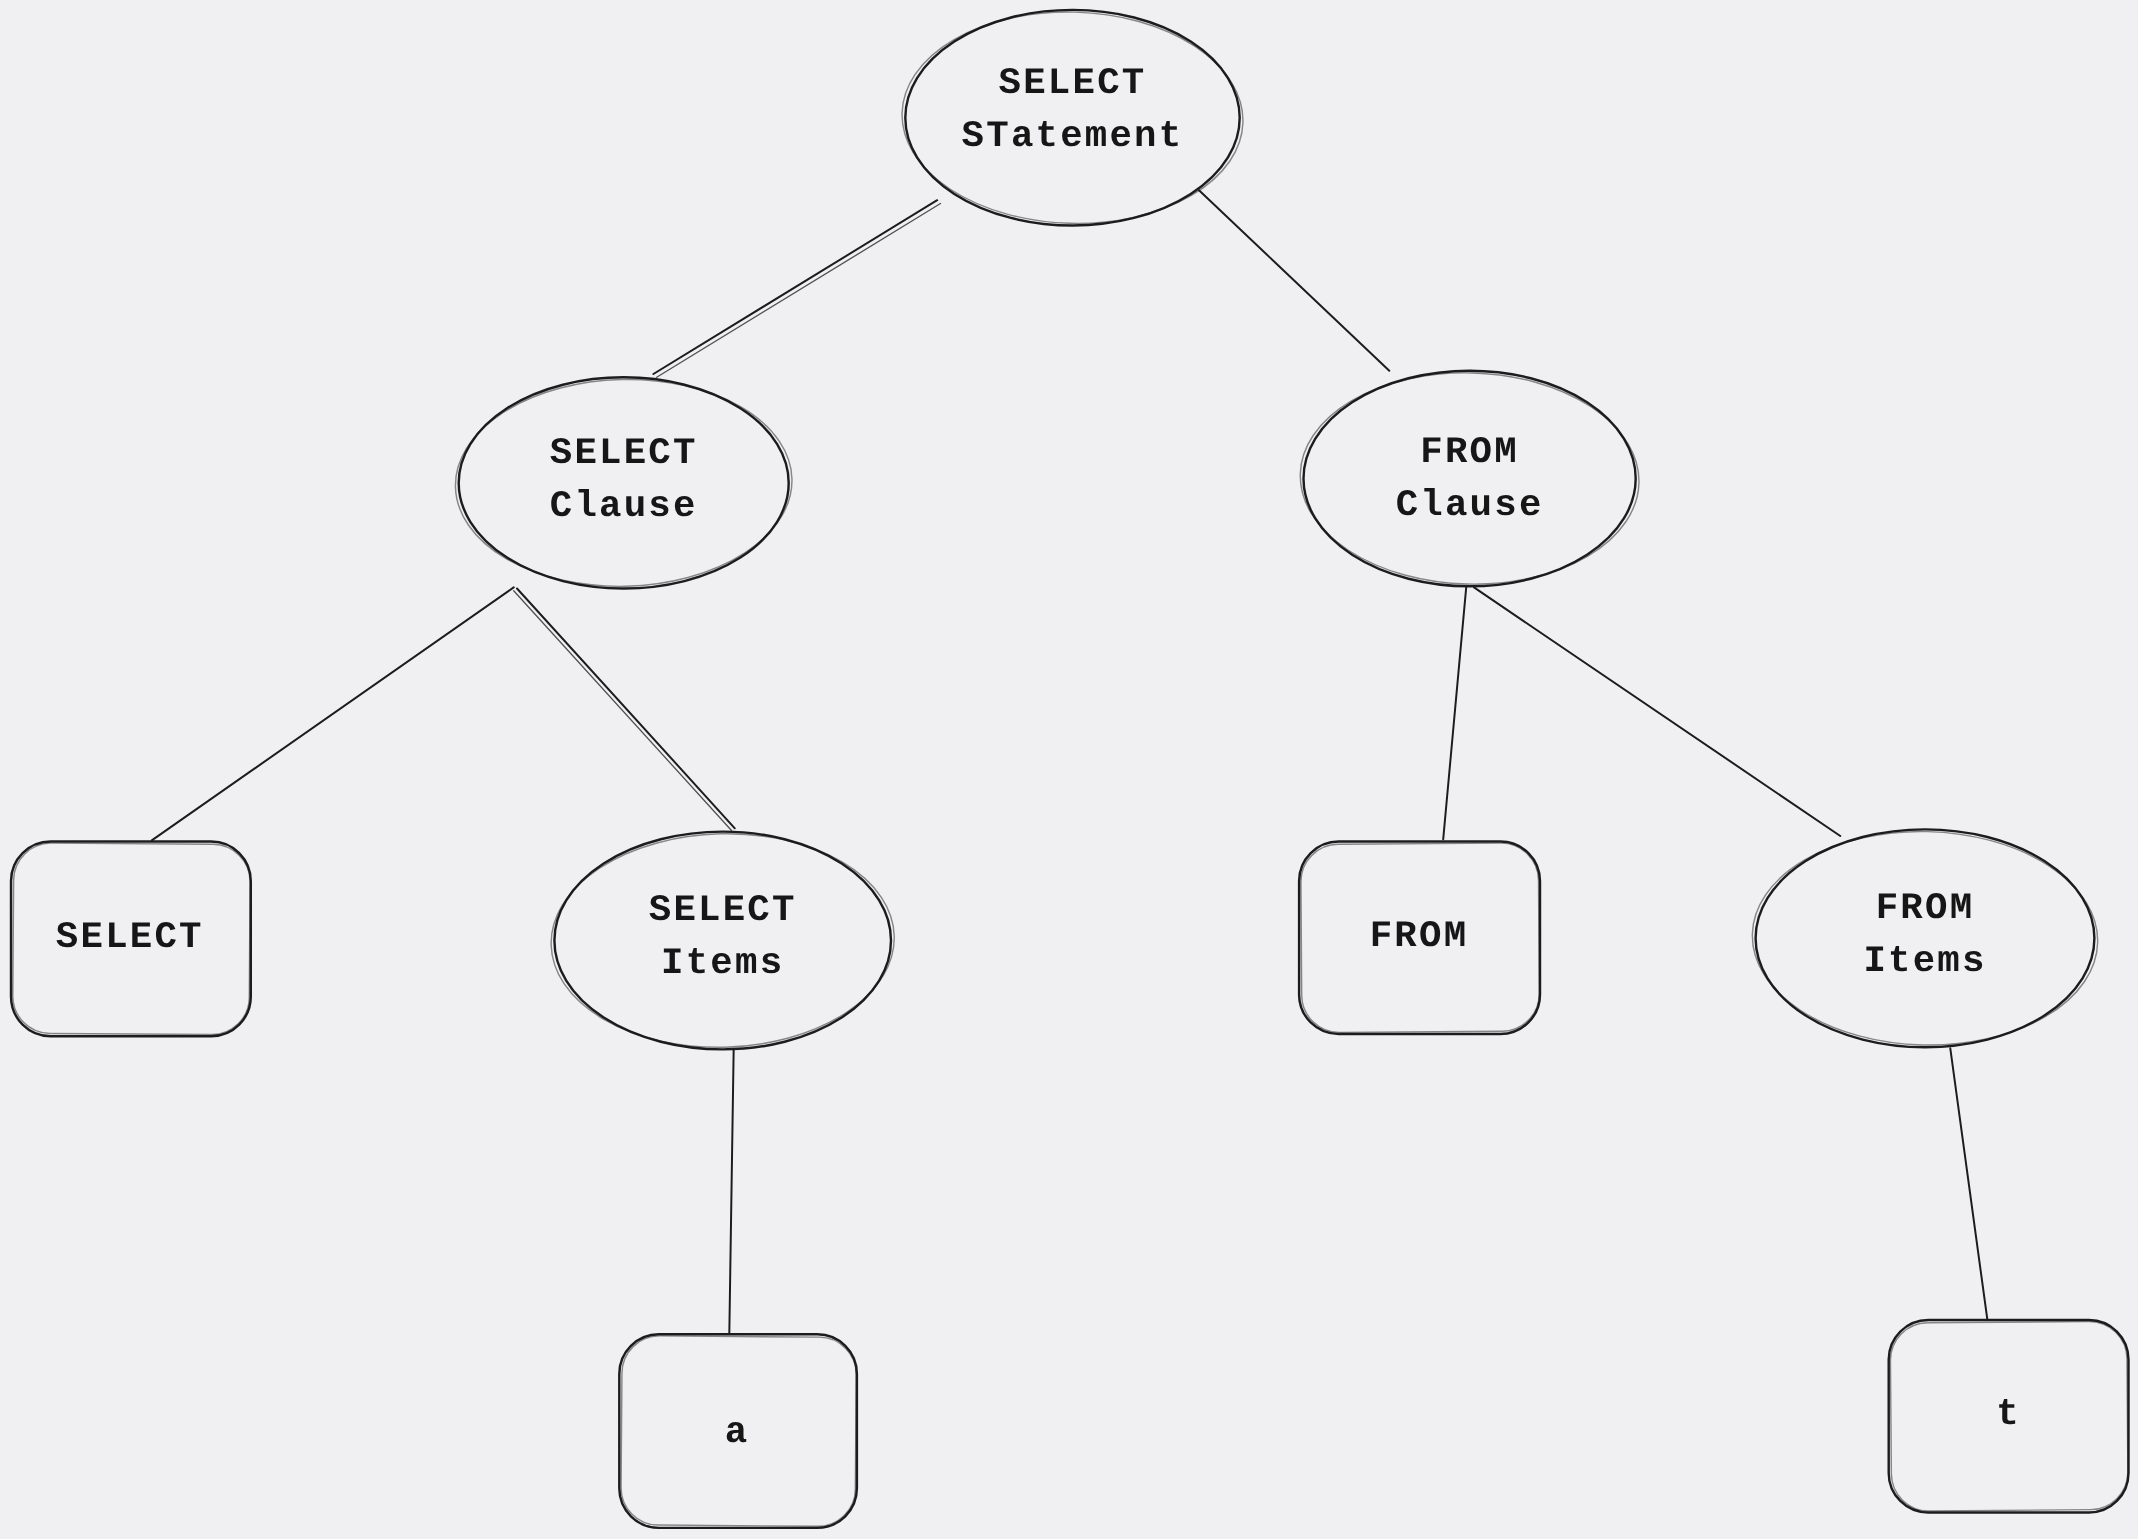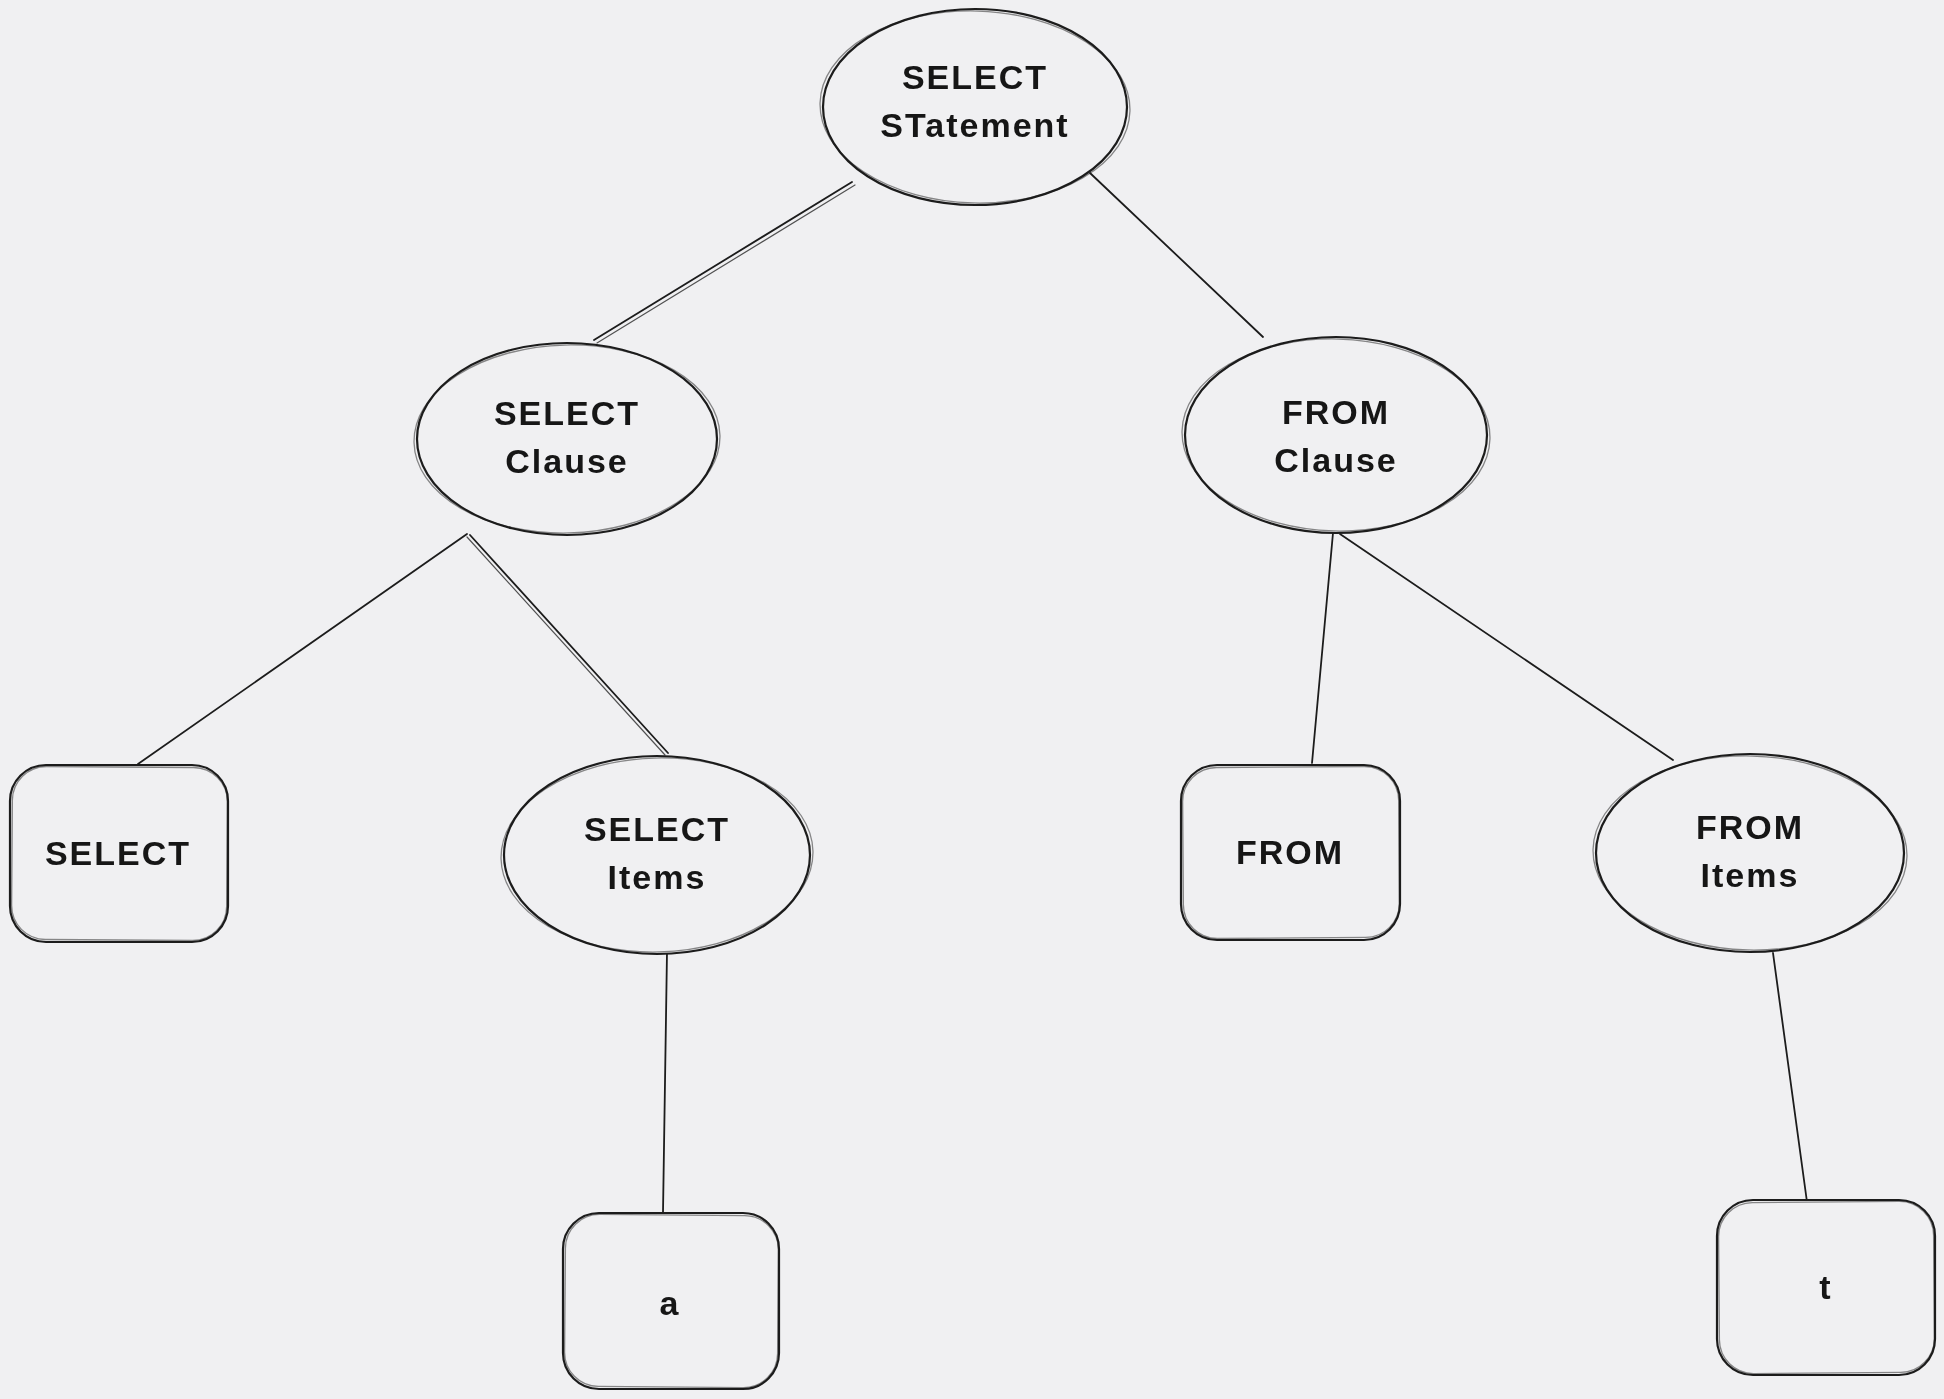--- a/index.html
+++ b/index.html
@@ -8,21 +8,21 @@
     --text: #161616;
   }
   * { box-sizing: border-box; }
   html, body { margin: 0; padding: 0; background: var(--bg); }
   .canvas {
     position: relative;
     width: 1944px;
     height: 1399px;
     background: var(--bg);
     overflow: hidden;
-    font-family: Liberation Sans, sans-serif;
+    font-family: Liberation Mono, monospace;
     padding-left: 12px;
   }
   svg.scene { position: absolute; inset: 0; width: 100%; height: 100%; }
 
   .edge {
     stroke: var(--stroke);
     stroke-width: 1.8;
     fill: none;
     stroke-linecap: round;
   }

